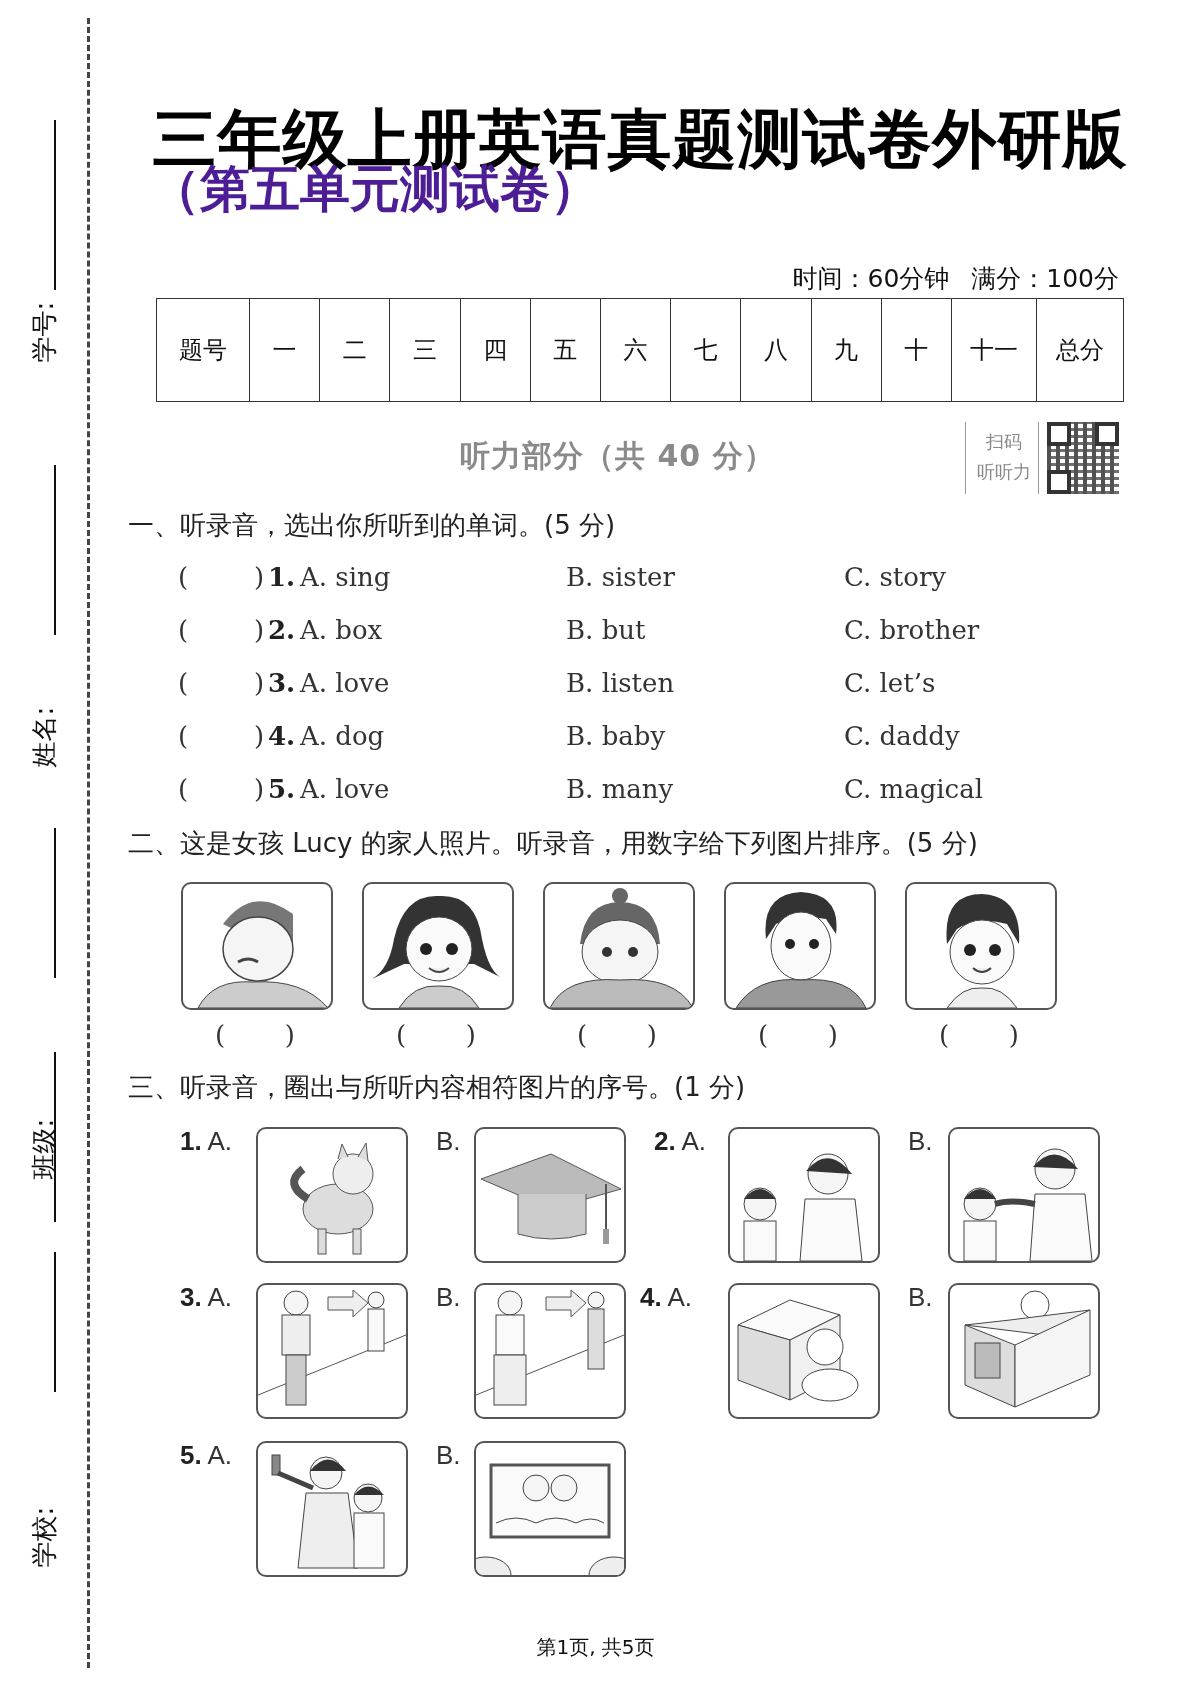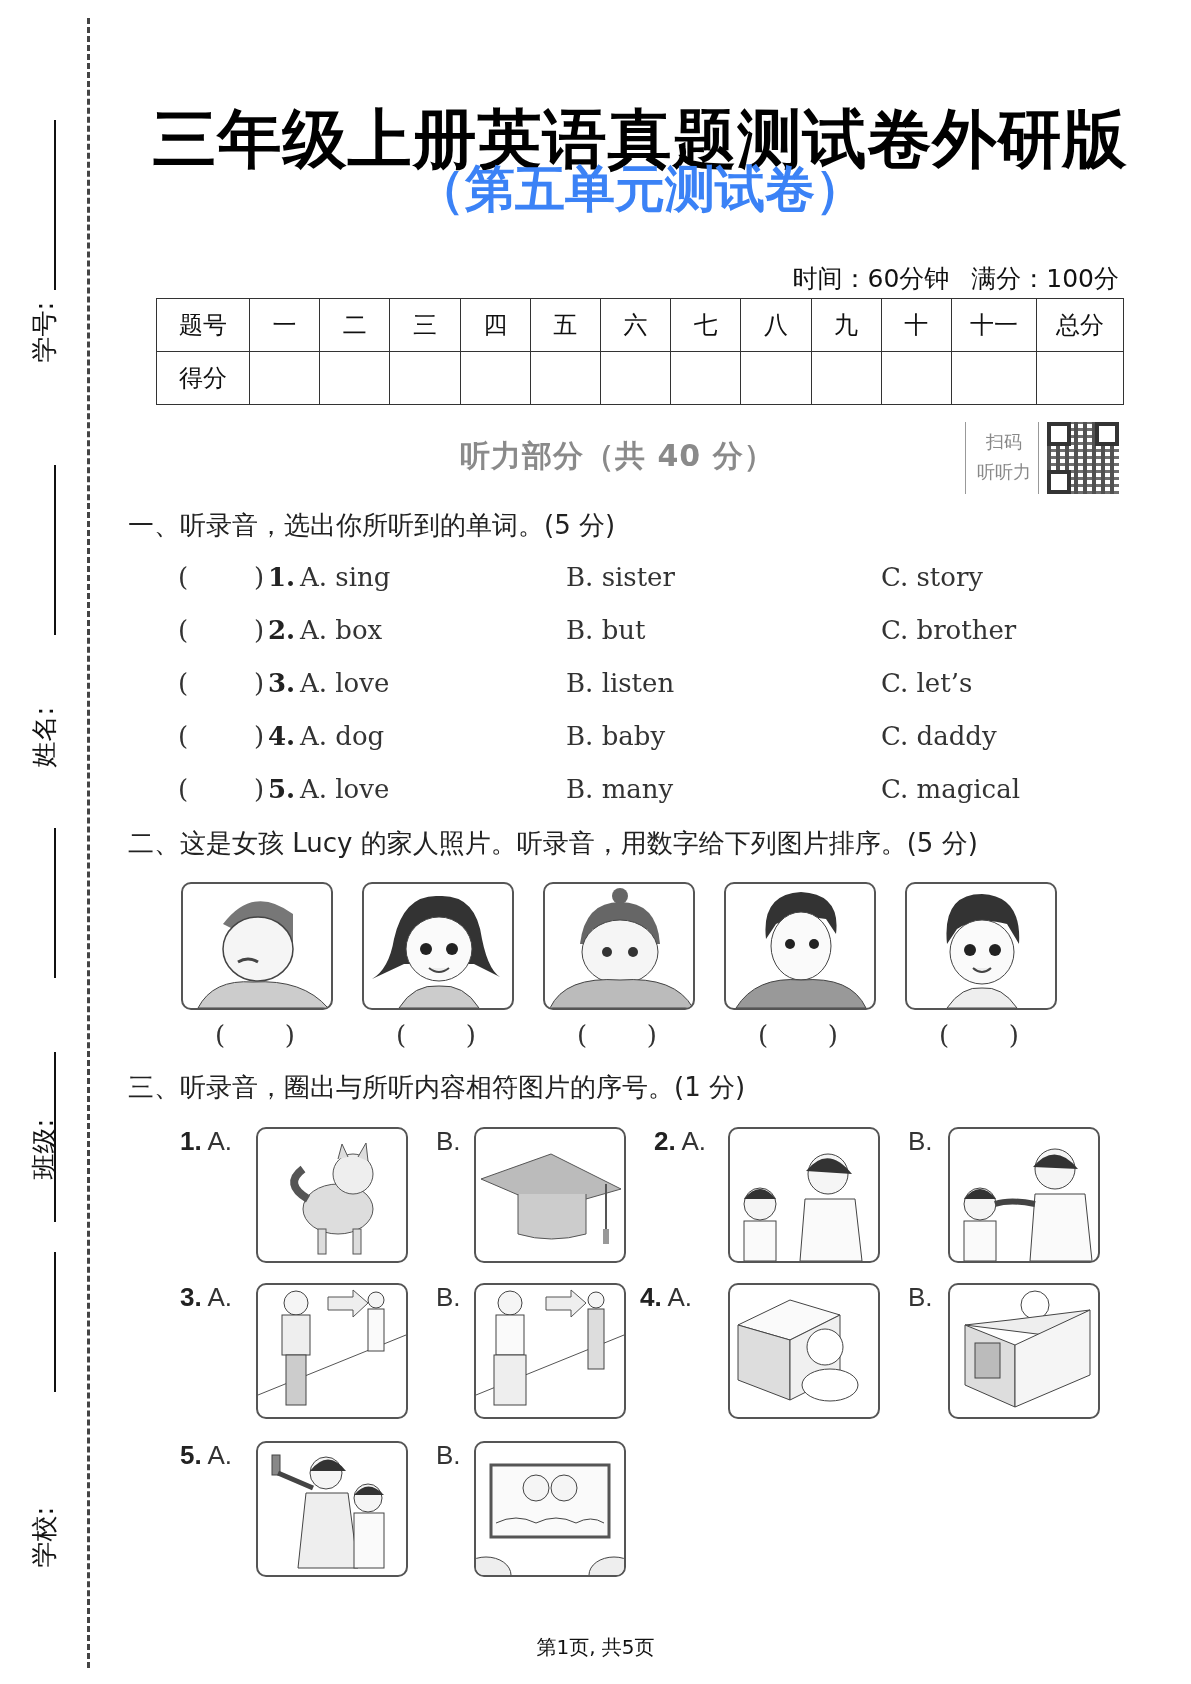--- a/index.html
+++ b/index.html
@@ -17,22 +17,22 @@
     position: absolute; left: 24px; width: 40px; text-align: center;
     font-size: 26px; transform: rotate(-90deg); transform-origin: center center;
     white-space: nowrap; color: #111;
   }
 
   .title {
     position: absolute; top: 48px; left: 150px; width: 980px; text-align: center;
     font-size: 64px; font-weight: bold; letter-spacing: 1px; color: #000; margin-top: 48px;
   }
   .subtitle {
-    position: absolute; top: 156px; left: 150px; width: 980px; text-align: center;
-    font-size: 50px; font-weight: bold; color: #3b82f6;
+    position: absolute; top: 156px; left: 150px; width: 980px; text-align: left;
+    font-size: 50px; font-weight: bold; color: #4c1d95;
   }
   .meta {
     position: absolute; top: 262px; right: 72px; font-size: 25px; color: #111;
   }
   .meta span { margin-left: 14px; }
 
   table.score {
     position: absolute; top: 298px; left: 156px; width: 968px; height: 104px;
     border-collapse: collapse; font-size: 24px;
   }
@@ -71,21 +71,21 @@
     position: absolute; left: 128px; font-size: 26px; font-weight: normal; color: #222;
   }
 
   .q1-row { position: absolute; left: 178px; width: 900px; height: 40px; font-size: 26px;
     font-family: "DejaVu Serif", "Liberation Serif", serif; color: #333; }
   .q1-row .paren-open { position: absolute; left: 0; }
   .q1-row .paren-close { position: absolute; left: 76px; }
   .q1-row .num { position: absolute; left: 90px; font-weight: bold; color: #222; }
   .q1-row .optA { position: absolute; left: 122px; }
   .q1-row .optB { position: absolute; left: 388px; }
-  .q1-row .optC { position: absolute; left: 666px; margin-left: 37px; }
+  .q1-row .optC { position: absolute; left: 666px; }
 
   .pic {
     position: absolute; border: 2px solid #555; border-radius: 10px; background: #fff;
     overflow: hidden;
   }
   .pic svg { position: absolute; left: 0; top: 0; width: 100%; height: 100%; }
   .answer-paren {
     position: absolute; font-size: 26px; color: #333; width: 80px;
     font-family: "DejaVu Serif", serif;
   }
@@ -138,35 +138,20 @@
     <td>四</td>
     <td>五</td>
     <td>六</td>
     <td>七</td>
     <td>八</td>
     <td>九</td>
     <td>十</td>
     <td style="width:82px">十一</td>
     <td style="width:84px">总分</td>
   </tr>
-  <tr>
-    <td>得分</td>
-    <td></td>
-    <td></td>
-    <td></td>
-    <td></td>
-    <td></td>
-    <td></td>
-    <td></td>
-    <td></td>
-    <td></td>
-    <td></td>
-    <td></td>
-    <td></td>
-  </tr>
 </tbody>
   </table>
 
 <div class="listening-title">听力部分（共 40 分）</div>
 <div class="qr-box">
   <div class="qr-bracket"></div>
   <div class="qr-text" style="top:6px">扫码</div>
   <div class="qr-text" style="top:36px">听听力</div>
   <div class="qr-code">
     <div class="corner" style="left:0;top:0"></div>

